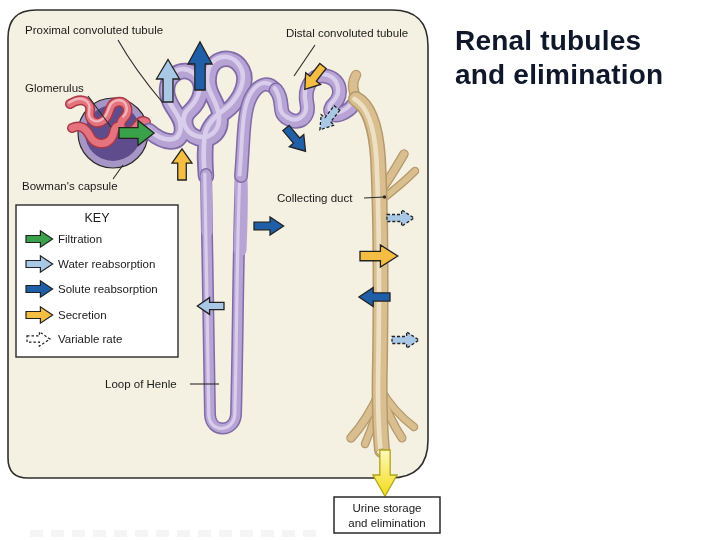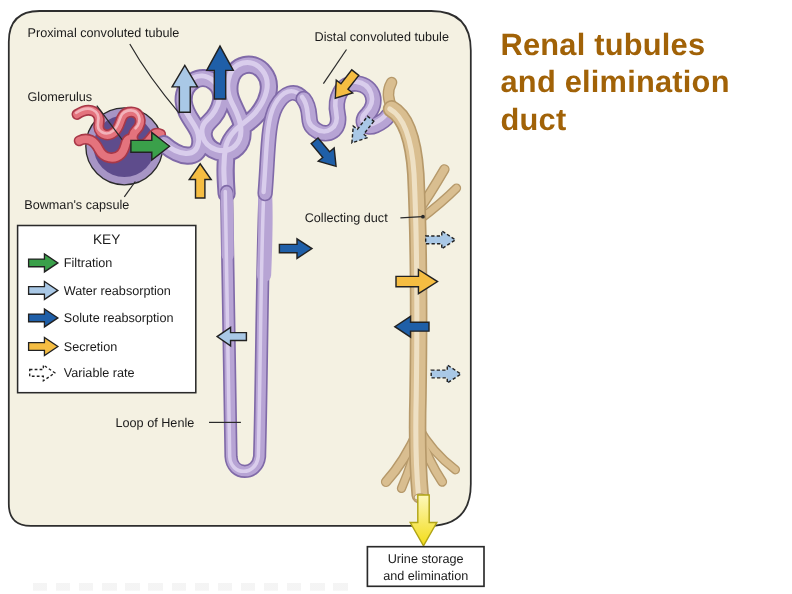--- a/index.html
+++ b/index.html
@@ -8,21 +8,21 @@
     background:#ffffff;
     font-family:"Liberation Sans", sans-serif;
   }
   #stage{position:absolute;left:0;top:0;width:720px;height:540px;}
   .tube{fill:none;stroke-linecap:round;stroke-linejoin:round;}
   .lbl{font:11.5px "Liberation Sans", sans-serif;fill:#1a1a1a;}
   .lbl-key-title{font:12.5px "Liberation Sans", sans-serif;fill:#1a1a1a;}
   .leader{stroke:#2a2a2a;stroke-width:1.1;fill:none;}
   .slide-title{
     position:absolute;left:455px;top:24px;width:255px;
-    font-size:28px;font-weight:700;line-height:34px;color:#a16207;
+    font-size:28px;font-weight:700;line-height:34px;color:#0f172a;
     letter-spacing:.2px;
   }
   .clipped-text{
     position:absolute;left:30px;top:530px;width:292px;height:7px;opacity:.5;
     background:repeating-linear-gradient(90deg,#eaeaea 0 13px,transparent 13px 21px);
   }
 </style>
 </head>
 <body>
 
@@ -160,16 +160,15 @@
   <g>
     <rect x="334" y="497" width="106" height="36" fill="#ffffff" stroke="#2a2a2a" stroke-width="1.5"></rect>
     <text class="lbl" x="387" y="512" text-anchor="middle">Urine storage</text>
     <text class="lbl" x="387" y="527" text-anchor="middle">and elimination</text>
   </g>
 </svg>
 
 <div class="slide-title">
   <div>Renal tubules</div>
   <div>and elimination</div>
-  <div>duct</div>
 </div>
 
 <div class="clipped-text"></div>
 
 </body></html>

